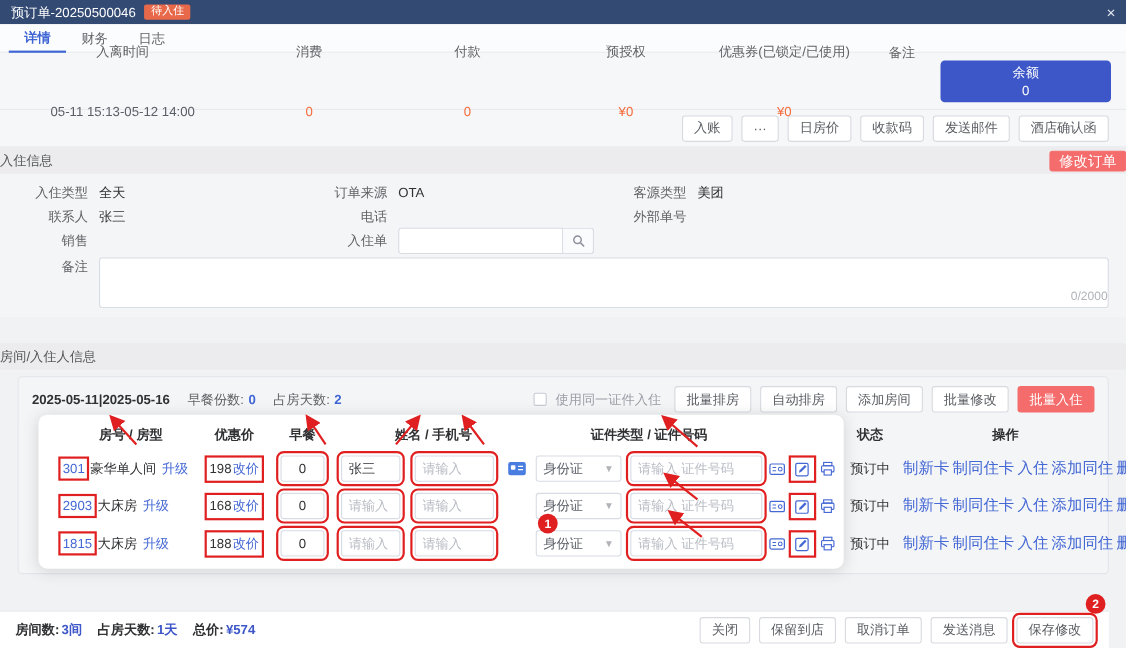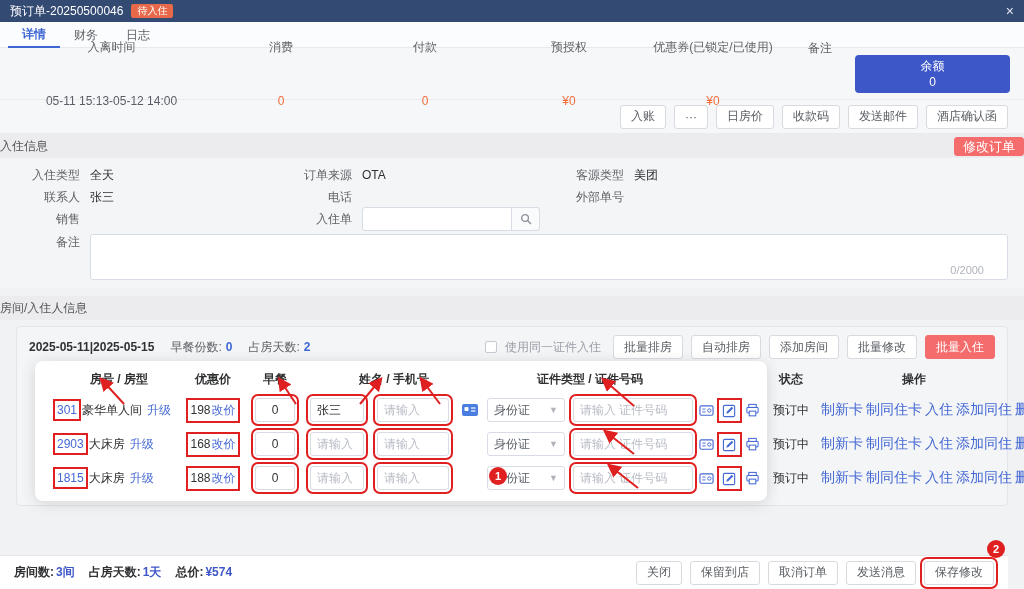--- a/index.html
+++ b/index.html
@@ -46,24 +46,24 @@
   .w1{width:272px;}
   .w2{width:272px;}
   .inp{height:24px;border:1px solid #d8dce4;border-radius:3px;background:#fff;font-size:12px;padding:0 6px;color:#303133;font-family:inherit;}
   .inp::placeholder{color:#b8bcc4;}
   .inp-search{display:flex;align-items:center;}
   .inp-search .inp{width:150px;border-radius:3px 0 0 3px;}
   .search-btn{width:28px;height:24px;border:1px solid #d8dce4;border-left:none;border-radius:0 3px 3px 0;background:#fafbfc;display:flex;align-items:center;justify-content:center;cursor:pointer;}
   .frow.remark{height:auto;align-items:flex-start;margin-top:4px;}
   .remark-wrap{flex:1;position:relative;}
   .remark-ta{width:100%;height:46px;border:1px solid #d8dce4;border-radius:3px;background:#fff;resize:none;font-family:inherit;font-size:12px;padding:4px 6px;display:block;}
-  .counter{position:absolute;right:24px;bottom:4px;color:#b0b3b8;font-size:11px;}
-
-  
-  .rooms-wrap{margin-top:8px;}
+  .counter{position:absolute;right:1px;bottom:4px;color:#b0b3b8;font-size:11px;}
+
+  
+  .rooms-wrap{margin-top:24px;}
   .rooms-content{padding:6px 16px 0;}
   .rooms-box{border:1px solid #e2e5ea;border-radius:4px;background:#f4f5f7;padding:8px 0 10px;}
   .rooms-toolbar{display:flex;align-items:center;height:24px;padding:0 12px;margin-bottom:6px;}
   .rt-left{display:flex;align-items:center;gap:16px;}
   .date{font-weight:bold;color:#303133;}
   .kv{color:#606266;white-space:nowrap;}
   .kv b{color:#3f66d4;margin-left:4px;}
   .rt-right{margin-left:auto;display:flex;align-items:center;gap:8px;}
   .chkbox{width:12px;height:12px;border:1px solid #c6cad2;border-radius:2px;background:#fff;display:inline-block;cursor:pointer;}
   .chk-label{color:#9a9ea6;margin-right:4px;}
@@ -223,21 +223,21 @@
 </section>
 
 <section class="rooms-wrap">
   <div class="sec-head">
     <span>房间/入住人信息</span>
   </div>
   <div class="rooms-content">
     <div class="rooms-box">
       <div class="rooms-toolbar">
         <div class="rt-left">
-          <span class="date">2025-05-11|2025-05-15</span>
+          <span class="date">2025-05-11|2025-05-16</span>
           <span class="kv"><span>早餐份数:</span><b>0</b></span>
           <span class="kv"><span>占房天数:</span><b>2</b></span>
         </div>
         <div class="rt-right">
           <span class="chkbox"></span>
           <span class="chk-label">使用同一证件入住</span>
           <button class="btn">批量排房</button>
           <button class="btn">自动排房</button>
           <button class="btn">添加房间</button>
           <button class="btn">批量修改</button>

